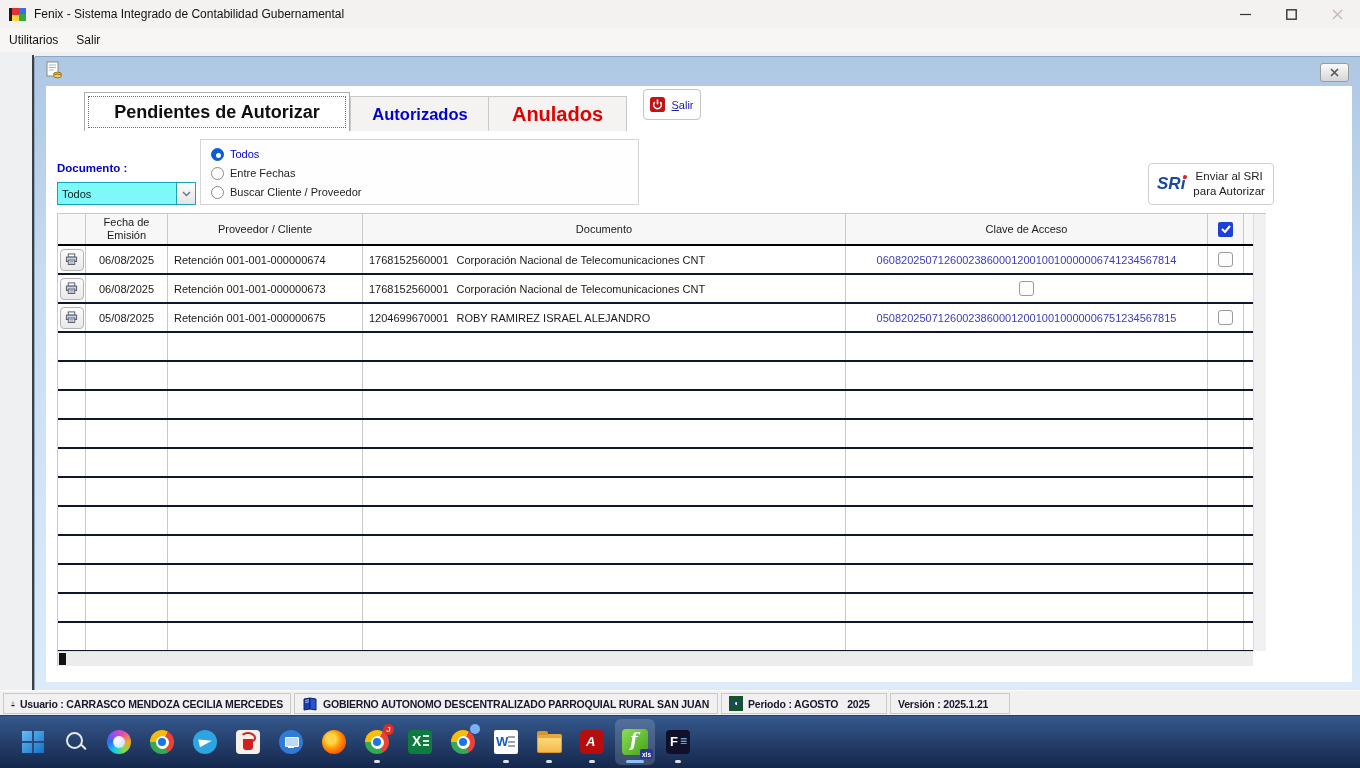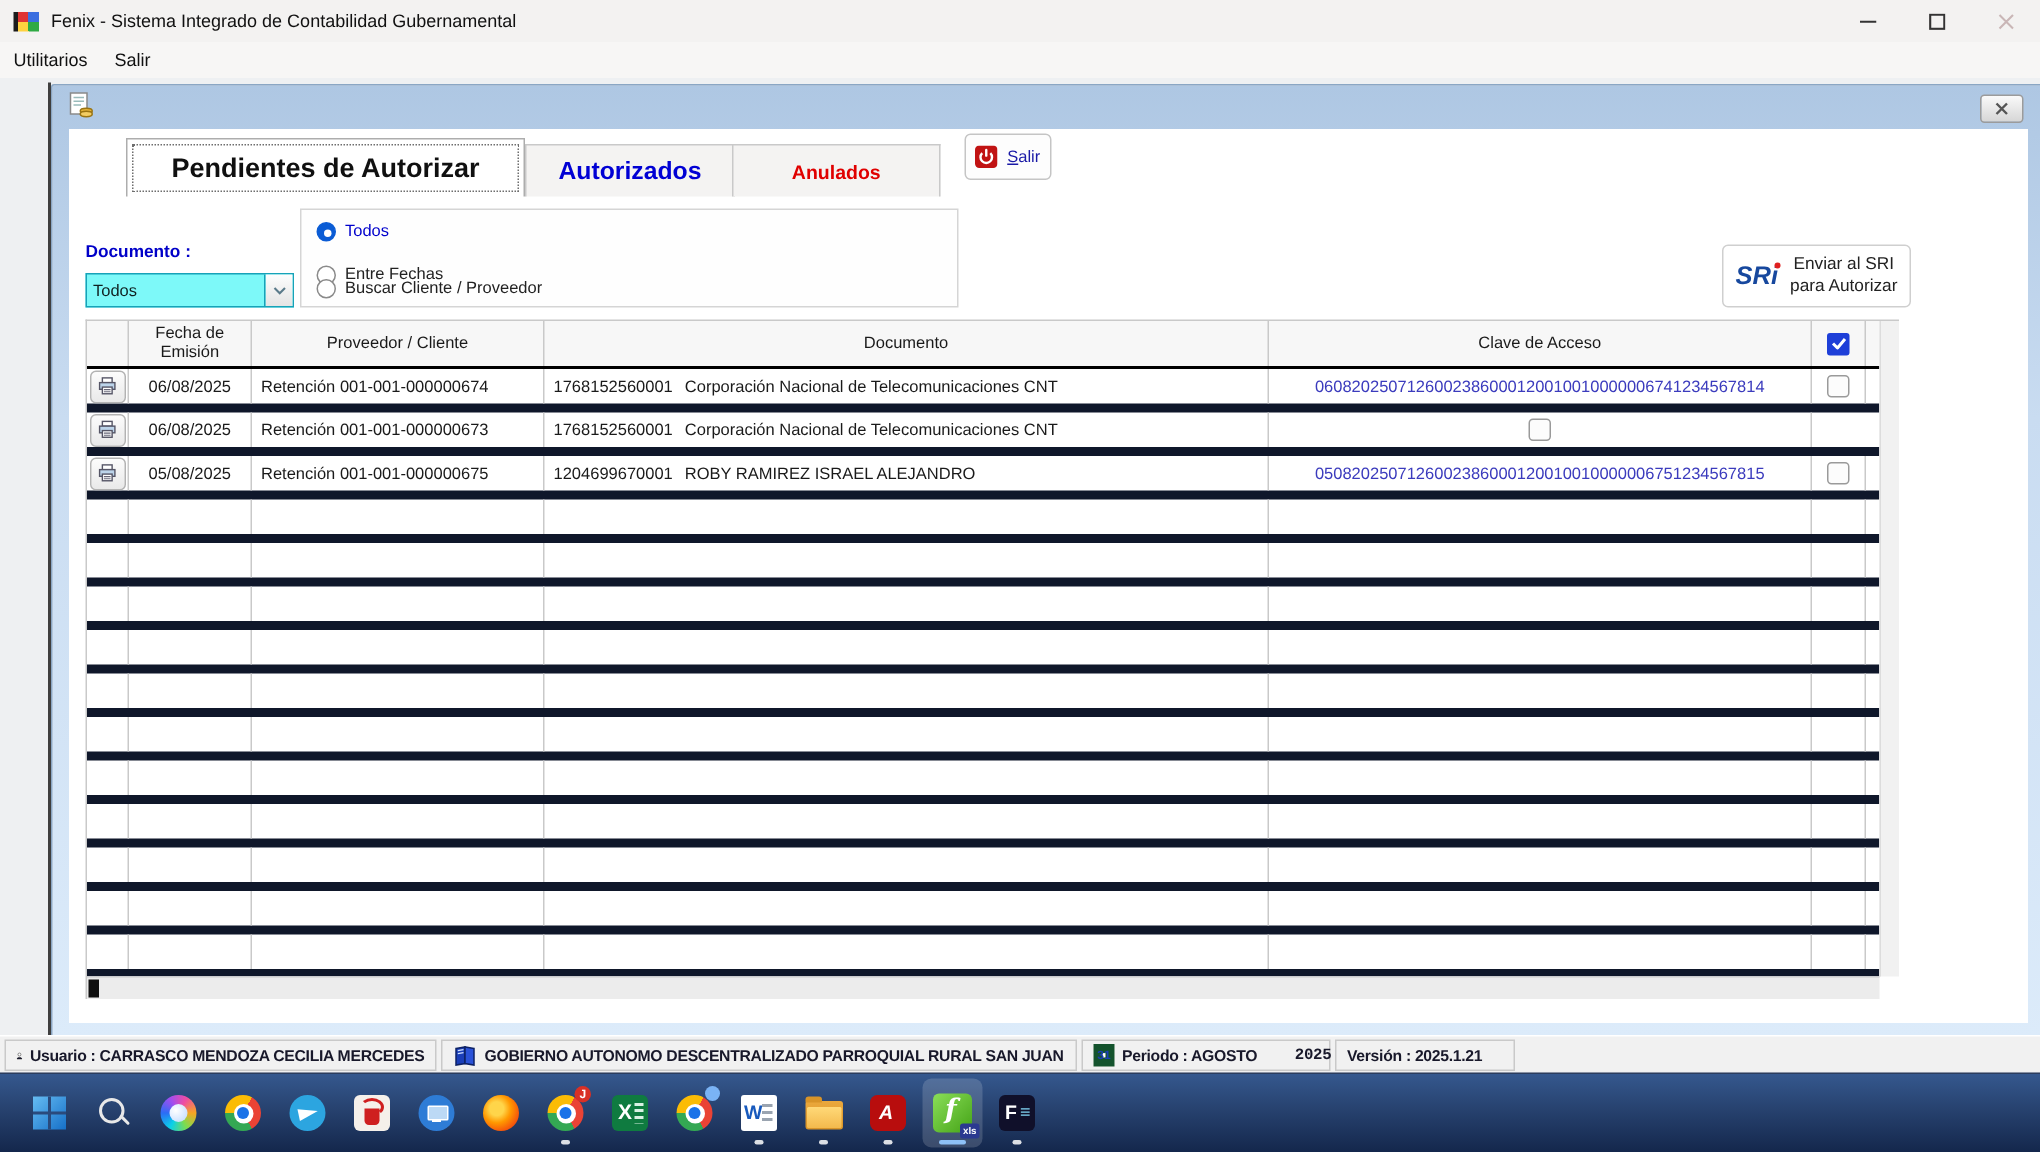--- a/index.html
+++ b/index.html
@@ -24,21 +24,21 @@
   .mdi-child{position:absolute;left:34px;top:56px;width:1326px;height:634px;background:linear-gradient(180deg,#aec7e3 0%,#c9dcf1 35%,#dcebfa 100%);border:1px solid #8aa6c4;border-radius:2px;}
   .child-content{position:absolute;left:46px;top:86px;width:1306px;height:596px;background:#ffffff;}
   .child-icon{position:absolute;left:45px;top:61px;width:18px;height:18px;}
   .child-close{position:absolute;left:1320px;top:63px;width:27px;height:17px;background:linear-gradient(#fafafa,#d6d6d6);border:1px solid #9b9b9b;border-radius:3px;display:flex;align-items:center;justify-content:center;}
 
   
   .tab{position:absolute;display:flex;align-items:center;justify-content:center;font-weight:bold;background:#f4f3f2;border:1px solid #c9c9c9;border-bottom:none;margin-left:31px;}
   .tab-active{left:53px;top:92px;width:264px;height:38px;background:#fff;border-color:#adadad;font-size:18px;color:#101010;}
   .tab-active::after{content:'';position:absolute;inset:3px;border:1px dotted #6e6e6e;}
   .tab-2{left:319px;top:96px;width:138px;height:34px;font-size:16.5px;color:#0000d4;}
-  .tab-3{left:457px;top:96px;width:137px;height:34px;font-size:13px;color:#e00000;}
+  .tab-3{left:457px;top:96px;width:137px;height:34px;font-size:20px;color:#e00000;}
 
   
   .exit-btn{position:absolute;left:643px;top:89px;width:56px;height:29px;background:#fdfdfd;border:1px solid #c5c5c5;border-radius:4px;display:flex;align-items:center;justify-content:center;gap:6px;}
   .exit-label{font-size:11px;color:#1a1aa6;}
 
   
   .doc-label{position:absolute;left:57px;top:162px;font-size:11.5px;font-weight:bold;color:#0000c8;}
   .doc-select{position:absolute;left:57px;top:182px;width:137px;height:21px;background:#7df9f9;border:1px solid #17a2b8;display:flex;align-items:center;}
   .doc-select-value{font-size:11px;color:#102020;padding-left:4px;flex:1;}
   .doc-select-arrow{width:18px;height:100%;background:linear-gradient(#fdfdfd,#e4e4e4);border-left:1px solid #17a2b8;display:flex;align-items:center;justify-content:center;}
@@ -52,21 +52,21 @@
 
   
   .sri-btn{position:absolute;left:1148px;top:163px;width:124px;height:40px;background:#fff;border:1px solid #cfcfcf;border-radius:4px;display:flex;align-items:center;justify-content:center;gap:8px;}
   .sri-logo{font-size:17px;font-weight:bold;font-style:italic;color:#17489e;position:relative;}
   .sri-logo::after{content:'';position:absolute;right:-2px;top:1px;width:4px;height:4px;background:#e02020;border-radius:50%;}
   .sri-text{font-size:11.5px;color:#222;line-height:1.3;text-align:center;}
 
   
   .grid-wrap{position:absolute;left:57px;top:213px;width:1209px;height:453px;border-left:1px solid #c9c9c9;border-top:1px solid #c9c9c9;box-sizing:border-box;background:#fff;}
   .grid-inner{position:absolute;left:0;top:0;right:13px;bottom:15px;overflow:hidden;}
-  .trow{display:grid;grid-template-columns:28px 82px 195px 483px 362px 36px 1fr;height:29px;border-bottom:6px solid #0f172a;box-sizing:border-box;}
+  .trow{display:grid;grid-template-columns:28px 82px 195px 483px 362px 36px 1fr;height:29px;border-bottom:2px solid #0f172a;box-sizing:border-box;}
   .thead{height:32px;border-bottom:2px solid #000;background:#f7f7f7;}
   .tcell{display:flex;align-items:center;border-right:1px solid #c9c9c9;box-sizing:border-box;overflow:hidden;font-size:11px;color:#1a1a1a;}
   .tcell.nob{border-right:none;}
   .hc{justify-content:center;text-align:center;line-height:1.15;}
   .c-center{justify-content:center;}
   .c-left{padding-left:6px;}
   .clave-cell{justify-content:center;color:#3b3bbd;}
   .prov-cell{gap:8px;}
   .print-btn{width:22px;height:20px;margin:0 auto;background:linear-gradient(#fcfcfc,#e9e9e9);border:1px solid #b3b3b3;border-radius:4px;display:flex;align-items:center;justify-content:center;}
   .row-check{width:13px;height:13px;border:1.5px solid #9a9a9a;border-radius:3px;background:#fcfcfc;margin:0 auto;}
@@ -203,21 +203,21 @@
           <path d="M1 1 L4.5 4.5 L8 1" stroke="#5a7a8a" stroke-width="1.4" fill="none"></path>
         </svg>
     </span>
   </div>
 
   <div class="radio-panel">
     <div class="radio-row" style="top:7px;">
       <span class="radio-circle sel"></span>
       <span class="radio-label sel">Todos</span>
     </div>
-    <div class="radio-row" style="top:36px;">
+    <div class="radio-row" style="top:26px;">
       <span class="radio-circle"></span>
       <span class="radio-label">Entre Fechas</span>
     </div>
     <div class="radio-row" style="top:45px;">
       <span class="radio-circle"></span>
       <span class="radio-label">Buscar Cliente / Proveedor</span>
     </div>
   </div>
 
   <div class="sri-btn">
@@ -517,21 +517,21 @@
         <path d="M14 2 L8 1 L8 12 L14 13 Z" fill="#2a52d8" stroke="#0d2266"></path>
         <path d="M3.2 3.4 L7 2.8 M3.2 5.4 L7 4.8" stroke="#cfe0ff" stroke-width="0.8"></path>
       </svg>
       <span class="sb-text">GOBIERNO AUTONOMO DESCENTRALIZADO PARROQUIAL RURAL SAN JUAN</span>
     </div>
     <div class="sb-seg" style="width:166px;">
       <span class="cal-ico">
           <span>31</span>
         </span>
       <span class="sb-text">Periodo : AGOSTO</span>
-      <span class="sb-text" style="margin-left:20px;font-family:Liberation Mono, monospace;">2025</span>
+      <span class="sb-text" style="margin-left:4px;">2025</span>
     </div>
     <div class="sb-seg" style="width:120px;">
       <span class="sb-text">Versión : 2025.1.21</span>
     </div>
   </div>
 
   <div class="taskbar">
     <div>
         <div class="tb-slot slot-start" style="left: 13px;">
           <div class="ticon i-start"></div>

